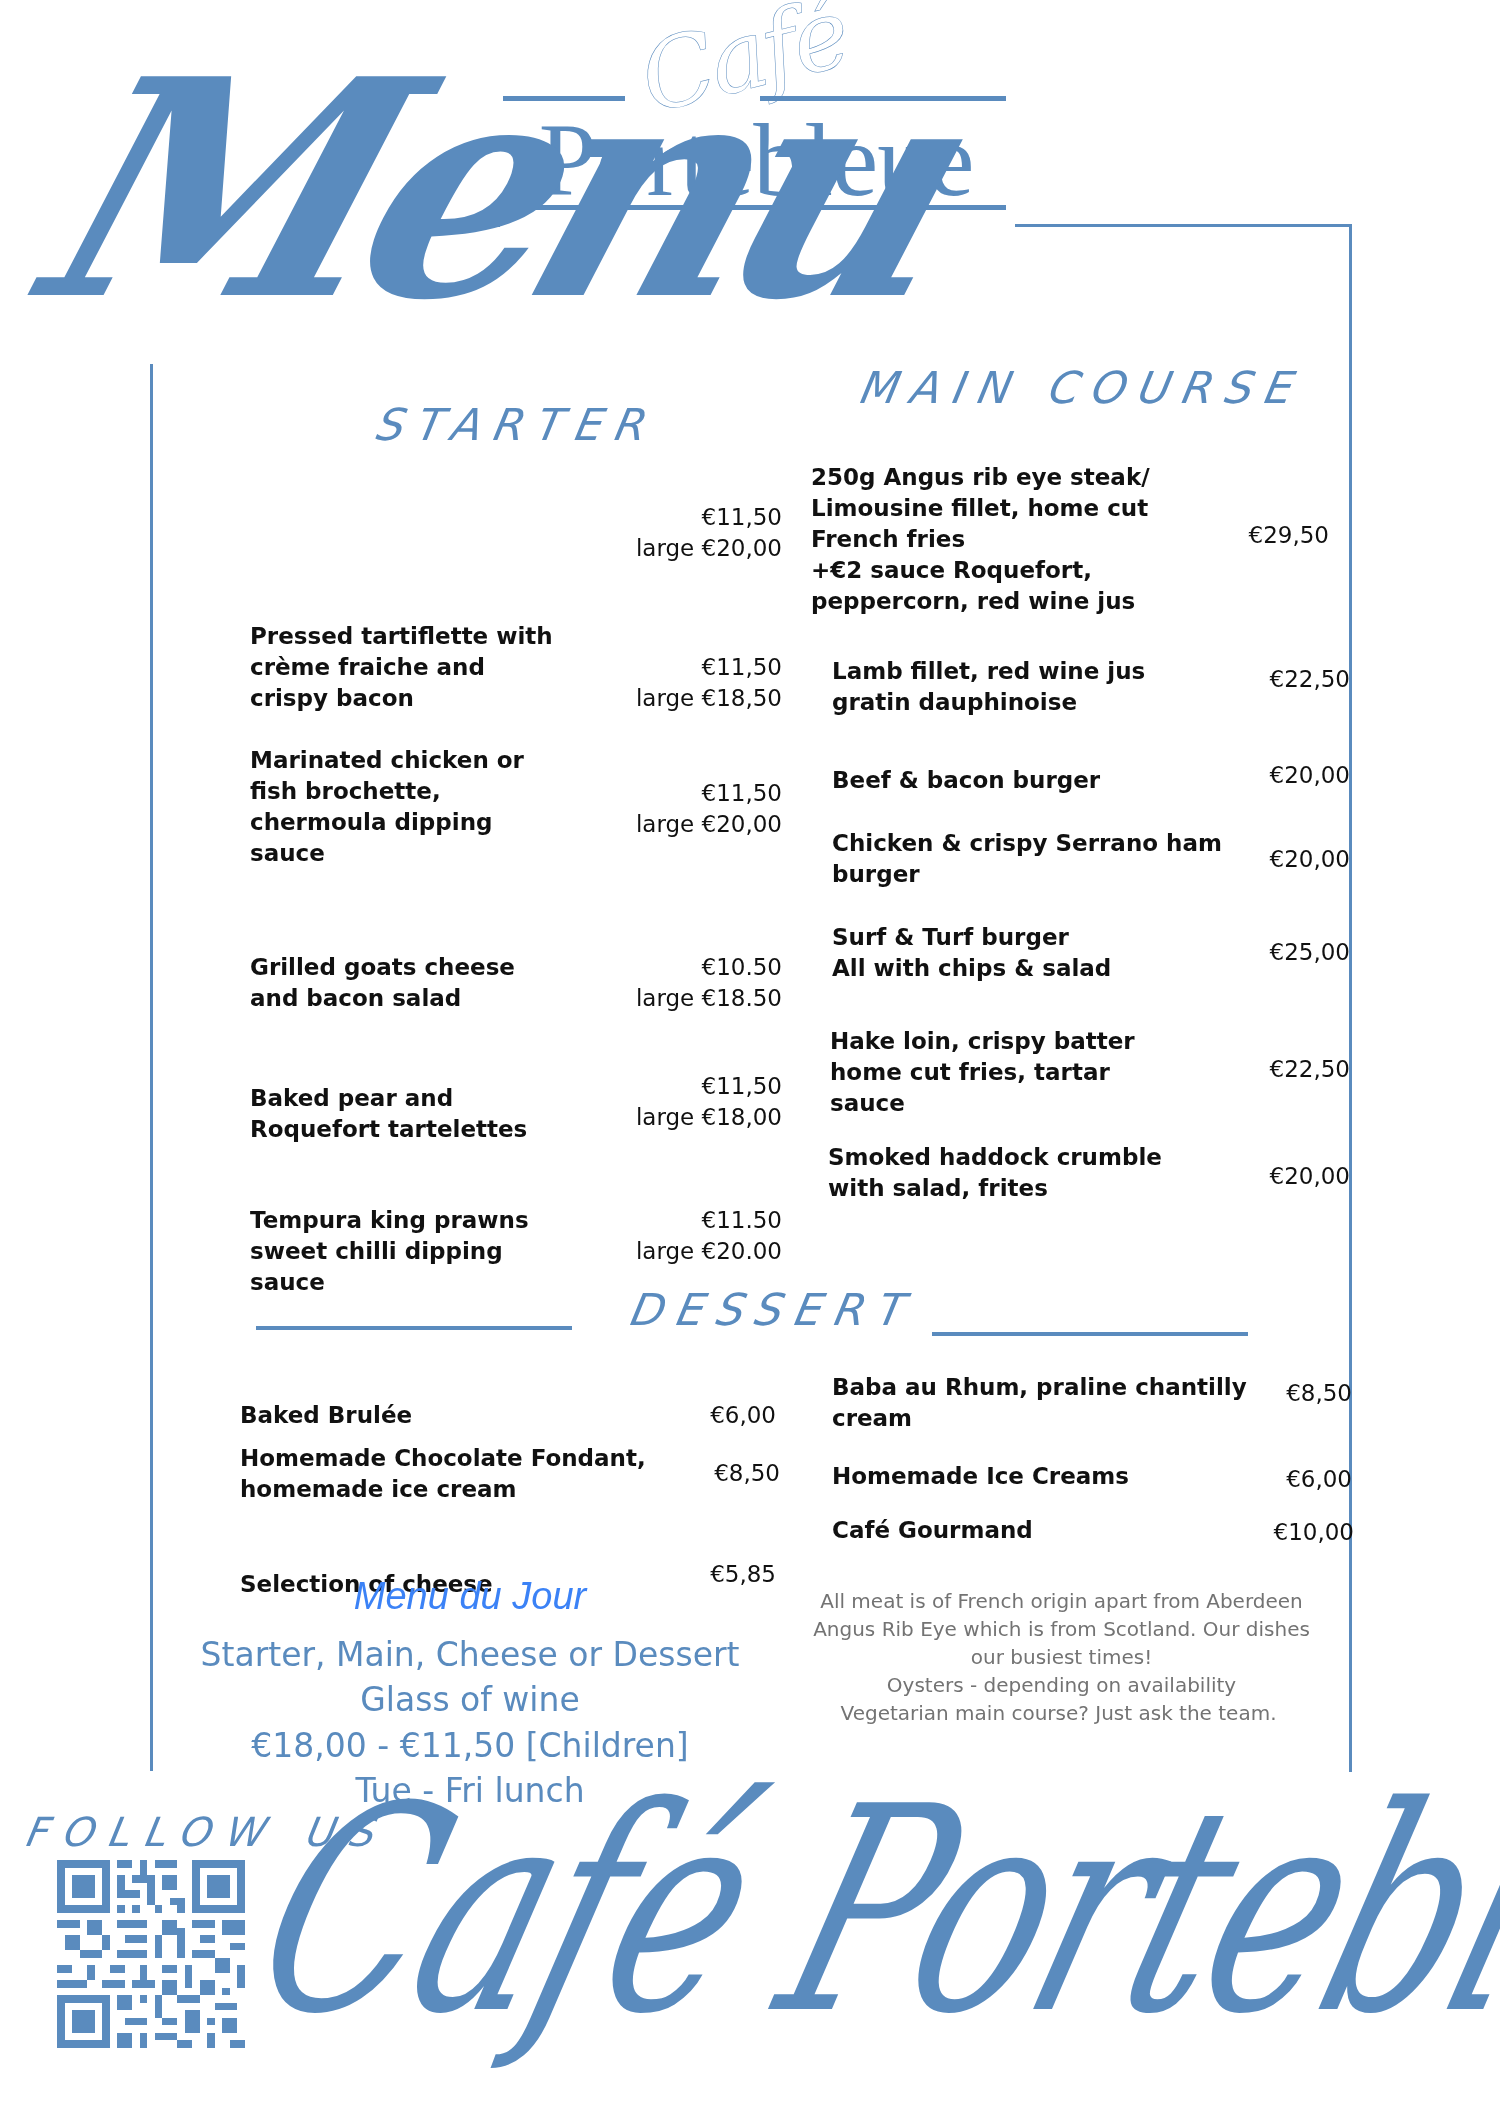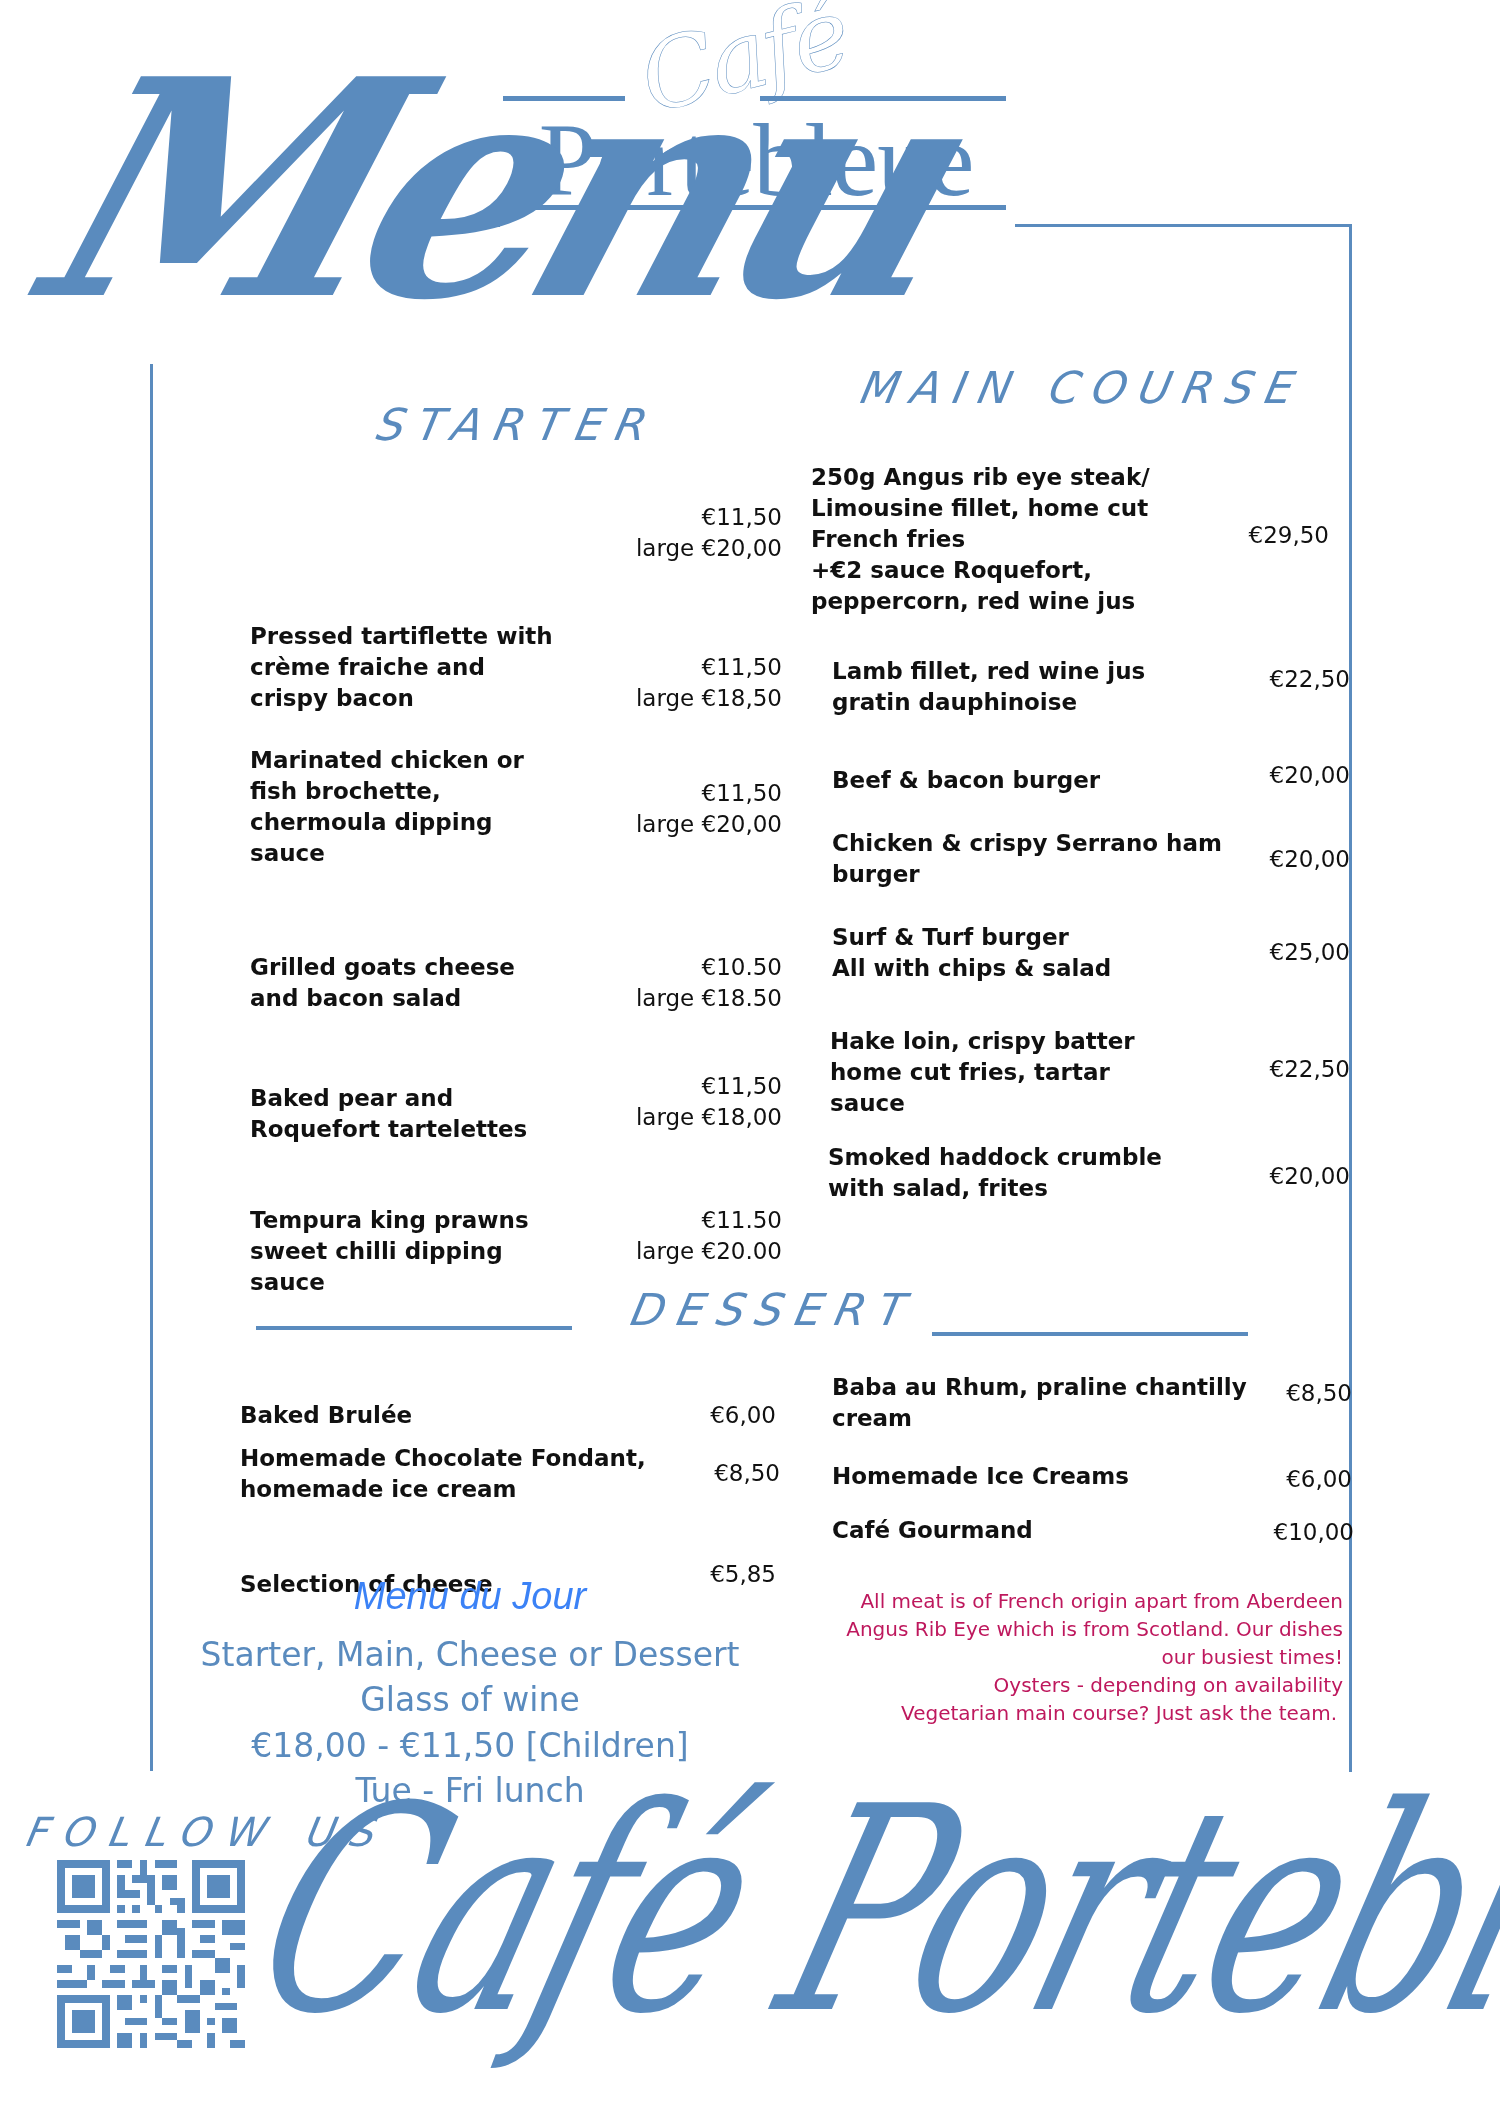--- a/index.html
+++ b/index.html
@@ -23,21 +23,21 @@
 
   .item { position:absolute; font-size:23px; line-height:31px; }
   .item .name { position:absolute; left:0; top:0; font-weight:bold; white-space:pre-line; }
   .item .price { position:absolute; right:0; text-align:right; white-space:nowrap; }
   .item .price div { line-height:31px; }
 
   .mdj-title { position:absolute; left:320px; width:300px; top:1575px; text-align:center;
                font-family:Liberation Sans, sans-serif; font-style:italic; font-size:38px; color:#3b82f6; }
   .mdj-line { position:absolute; left:170px; width:600px; text-align:center; font-size:33px; color:#5a8bbe; line-height:45px; }
 
-  .notes { position:absolute; left:780px; width:563px; top:1587px; text-align:right; font-size:20px; line-height:28px; color:#be185d; }
+  .notes { position:absolute; left:780px; width:563px; top:1587px; text-align:center; font-size:20px; line-height:28px; color:#737373; }
 
   .follow { position:absolute; left:28px; top:1812px; font-size:40px; color:#5a8bbe; font-style:italic;
             letter-spacing:14px; transform:skewX(-12deg); font-weight:normal; line-height:1; }
   .qr { position:absolute; left:57px; top:1860px; width:188px; height:188px; }
   .footer-script { position:absolute; left:315px; top:1770px; font-family:"DejaVu Serif", serif; font-style:italic;
                    font-size:210px; color:#5a8bbe; line-height:1; transform:skewX(-16deg) scaleY(1.35);
                    transform-origin:left top; letter-spacing:-6px; white-space:nowrap; }
 </style>
 </head>
 <body>

